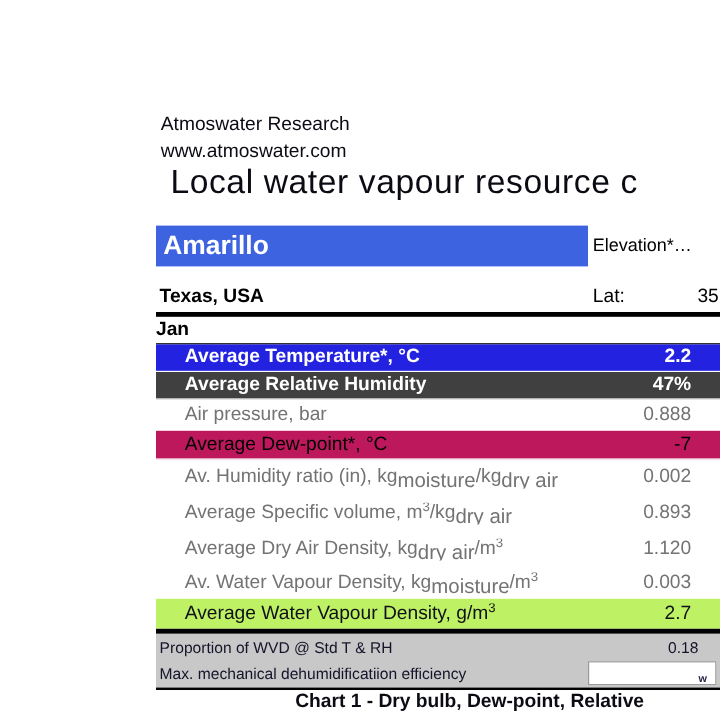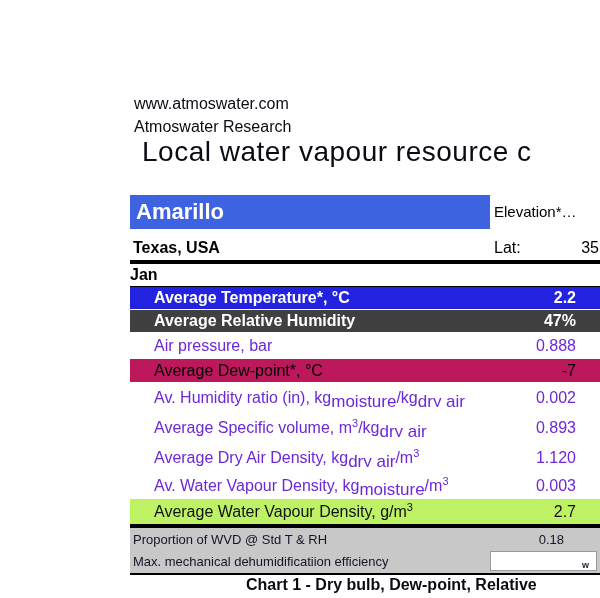--- a/index.html
+++ b/index.html
@@ -6,67 +6,67 @@
   body{width:600px;height:598px;overflow:hidden;background:#fff;
        font-family:"Liberation Sans","DejaVu Sans",sans-serif;color:#000;}
   .screen{position:relative;width:600px;height:598px;overflow:hidden;background:#fff;}
 
   .org-block{position:absolute;left:134px;top:92px;font-size:16px;line-height:23px;color:#0b0b14;}
   .big-title{position:absolute;left:142px;top:136px;font-size:28px;color:#0b0b14;
              white-space:nowrap;letter-spacing:0.5px;}
 
   .sheet{position:absolute;left:130px;top:188px;width:470px;}
 
-  .city-row{display:flex;height:48px;align-items:center;}
+  .city-row{display:flex;height:48px;}
   .city-cell{width:360px;height:34px;background:#3e63e0;color:#fff;font-weight:bold;
              font-size:22px;line-height:34px;padding-left:6px;box-sizing:border-box;}
   .elev-cell{flex:1;font-size:15px;line-height:34px;padding-left:4px;white-space:nowrap;}
 
   .region-row{display:flex;height:24px;font-size:16px;line-height:24px;}
   .region-cell{width:360px;font-weight:bold;padding-left:3px;box-sizing:border-box;}
   .lat-label{padding-left:4px;}
   .lat-value{margin-left:auto;padding-right:1px;}
 
   .jan-row{display:flex;height:22px;border-top:4px solid #000;border-bottom:1px solid #000;
            font-weight:bold;font-size:16px;align-items:center;}
 
   .row{display:flex;align-items:center;font-size:16px;padding-left:21px;}
   .row .lbl{flex:1;padding-left:3px;white-space:nowrap;overflow:hidden;}
   .row .val{width:130px;text-align:right;padding-right:24px;box-sizing:border-box;}
 
   .r-blue{background:#2222e0;color:#fff;font-weight:bold;height:22px;border-bottom:1px solid #fff;}
   .r-magenta{background:#404040;color:#fff;font-weight:bold;height:22px;border-bottom:1px solid #fff;}
-  .r-plain{background:#fff;color:#6d28d9;height:26px;}
+  .r-plain{background:#fff;color:#737373;height:26px;}
   .r-tall{height:30px;}
   .r-green{background:#be185d;color:#000;height:23px;border-bottom:1px solid #fff;}
   .r-lightblue{background:#bef264;color:#101018;height:25px;}
 
   .gray-section{border-top:4px solid #000;border-bottom:2px solid #000;background:#c8c8c8;}
   .gray-row{display:flex;align-items:center;height:22px;font-size:13px;color:#14142a;}
   .gray-row .lbl{flex:1;padding-left:3px;white-space:nowrap;}
-  .gray-row .val{width:130px;text-align:right;padding-right:36px;box-sizing:border-box;}
+  .gray-row .val{width:130px;text-align:right;padding-right:18px;box-sizing:border-box;}
   .input-row{position:relative;height:23px;}
   .input-cell{position:absolute;left:360px;top:1px;width:107px;height:20px;background:#fff;
               border:1px solid #9a9a9a;box-sizing:border-box;}
   .dd-marker{position:absolute;right:7px;bottom:0px;font-size:9px;font-weight:bold;color:#232340;line-height:9px;}
 
   .sb{font-size:17px;vertical-align:-4px;line-height:0;}
   .sp{font-size:11px;vertical-align:6px;line-height:0;}
 
   .chart-caption{position:absolute;left:246px;top:576px;font-size:16px;font-weight:bold;
                  white-space:nowrap;color:#0b0b14;}
 </style>
 </head>
 <body>
 
 <div class="screen">
 
   <div class="org-block">
+    <div>Atmoswater Research</div>
     <div>www.atmoswater.com</div>
-    <div>Atmoswater Research</div>
   </div>
 
   <div class="big-title">Local water vapour resource c</div>
 
   <div class="sheet">
 
     <div class="city-row">
       <div class="city-cell">Amarillo</div>
       <div class="elev-cell">Elevation*…</div>
     </div>

